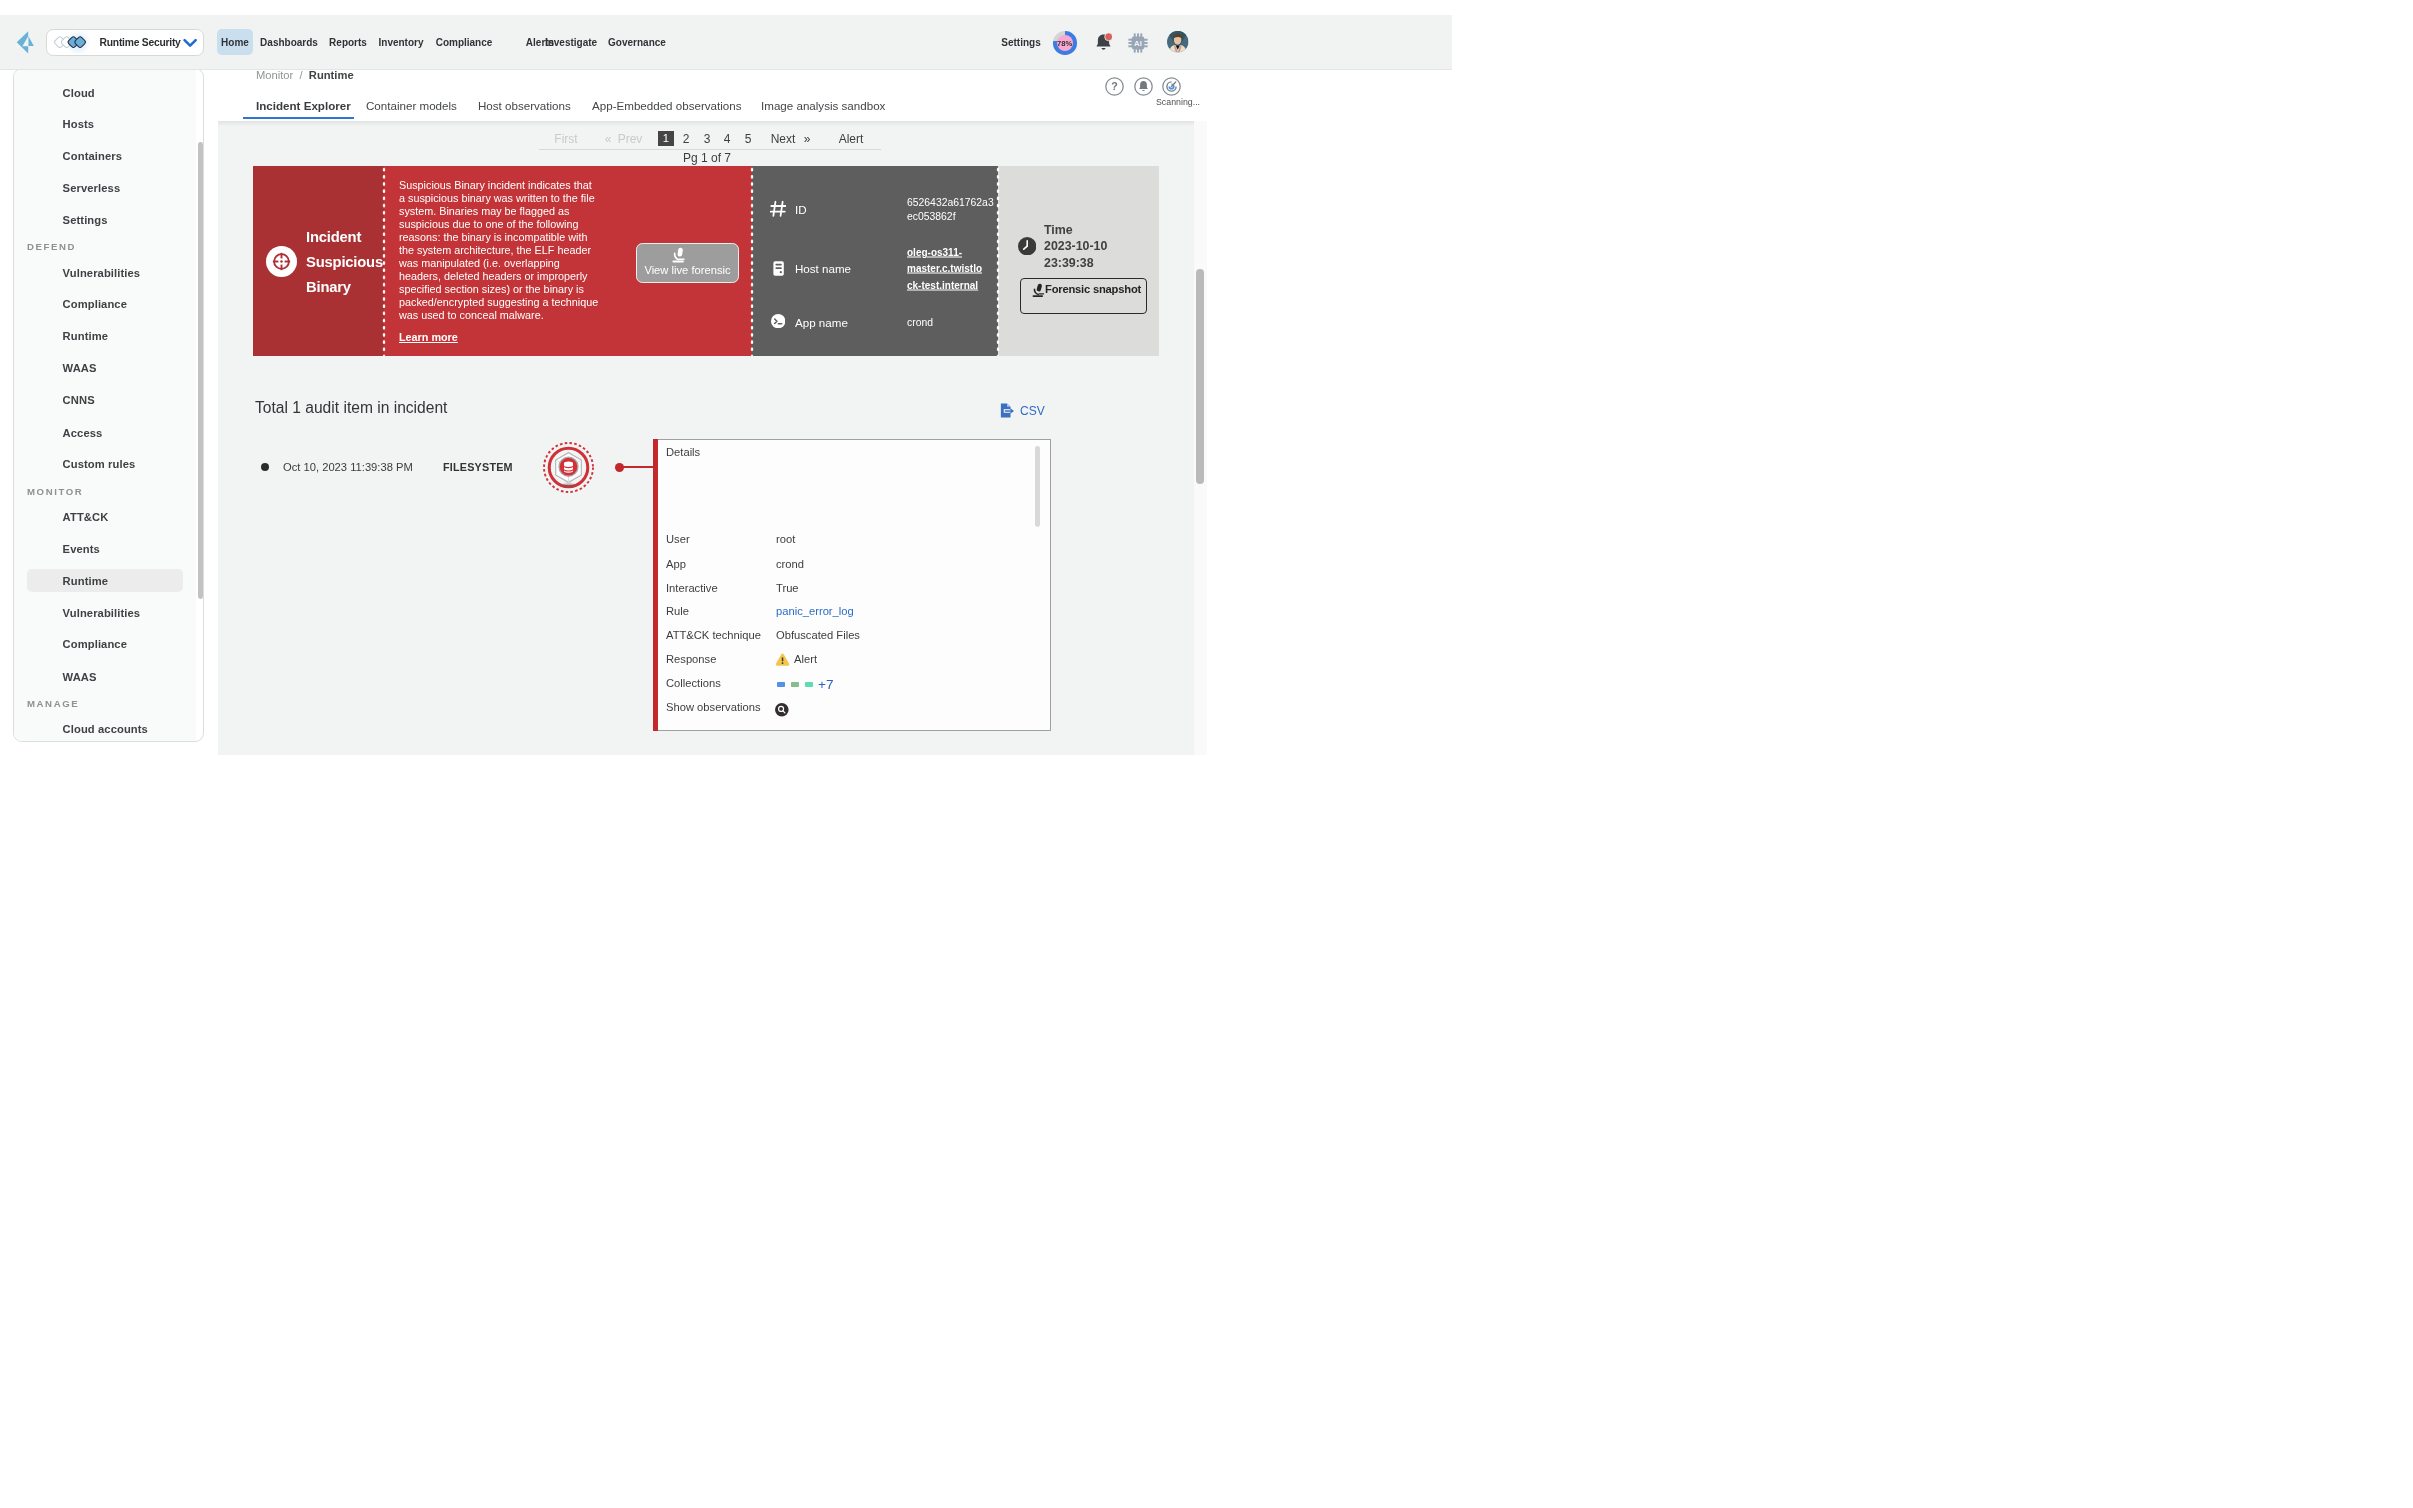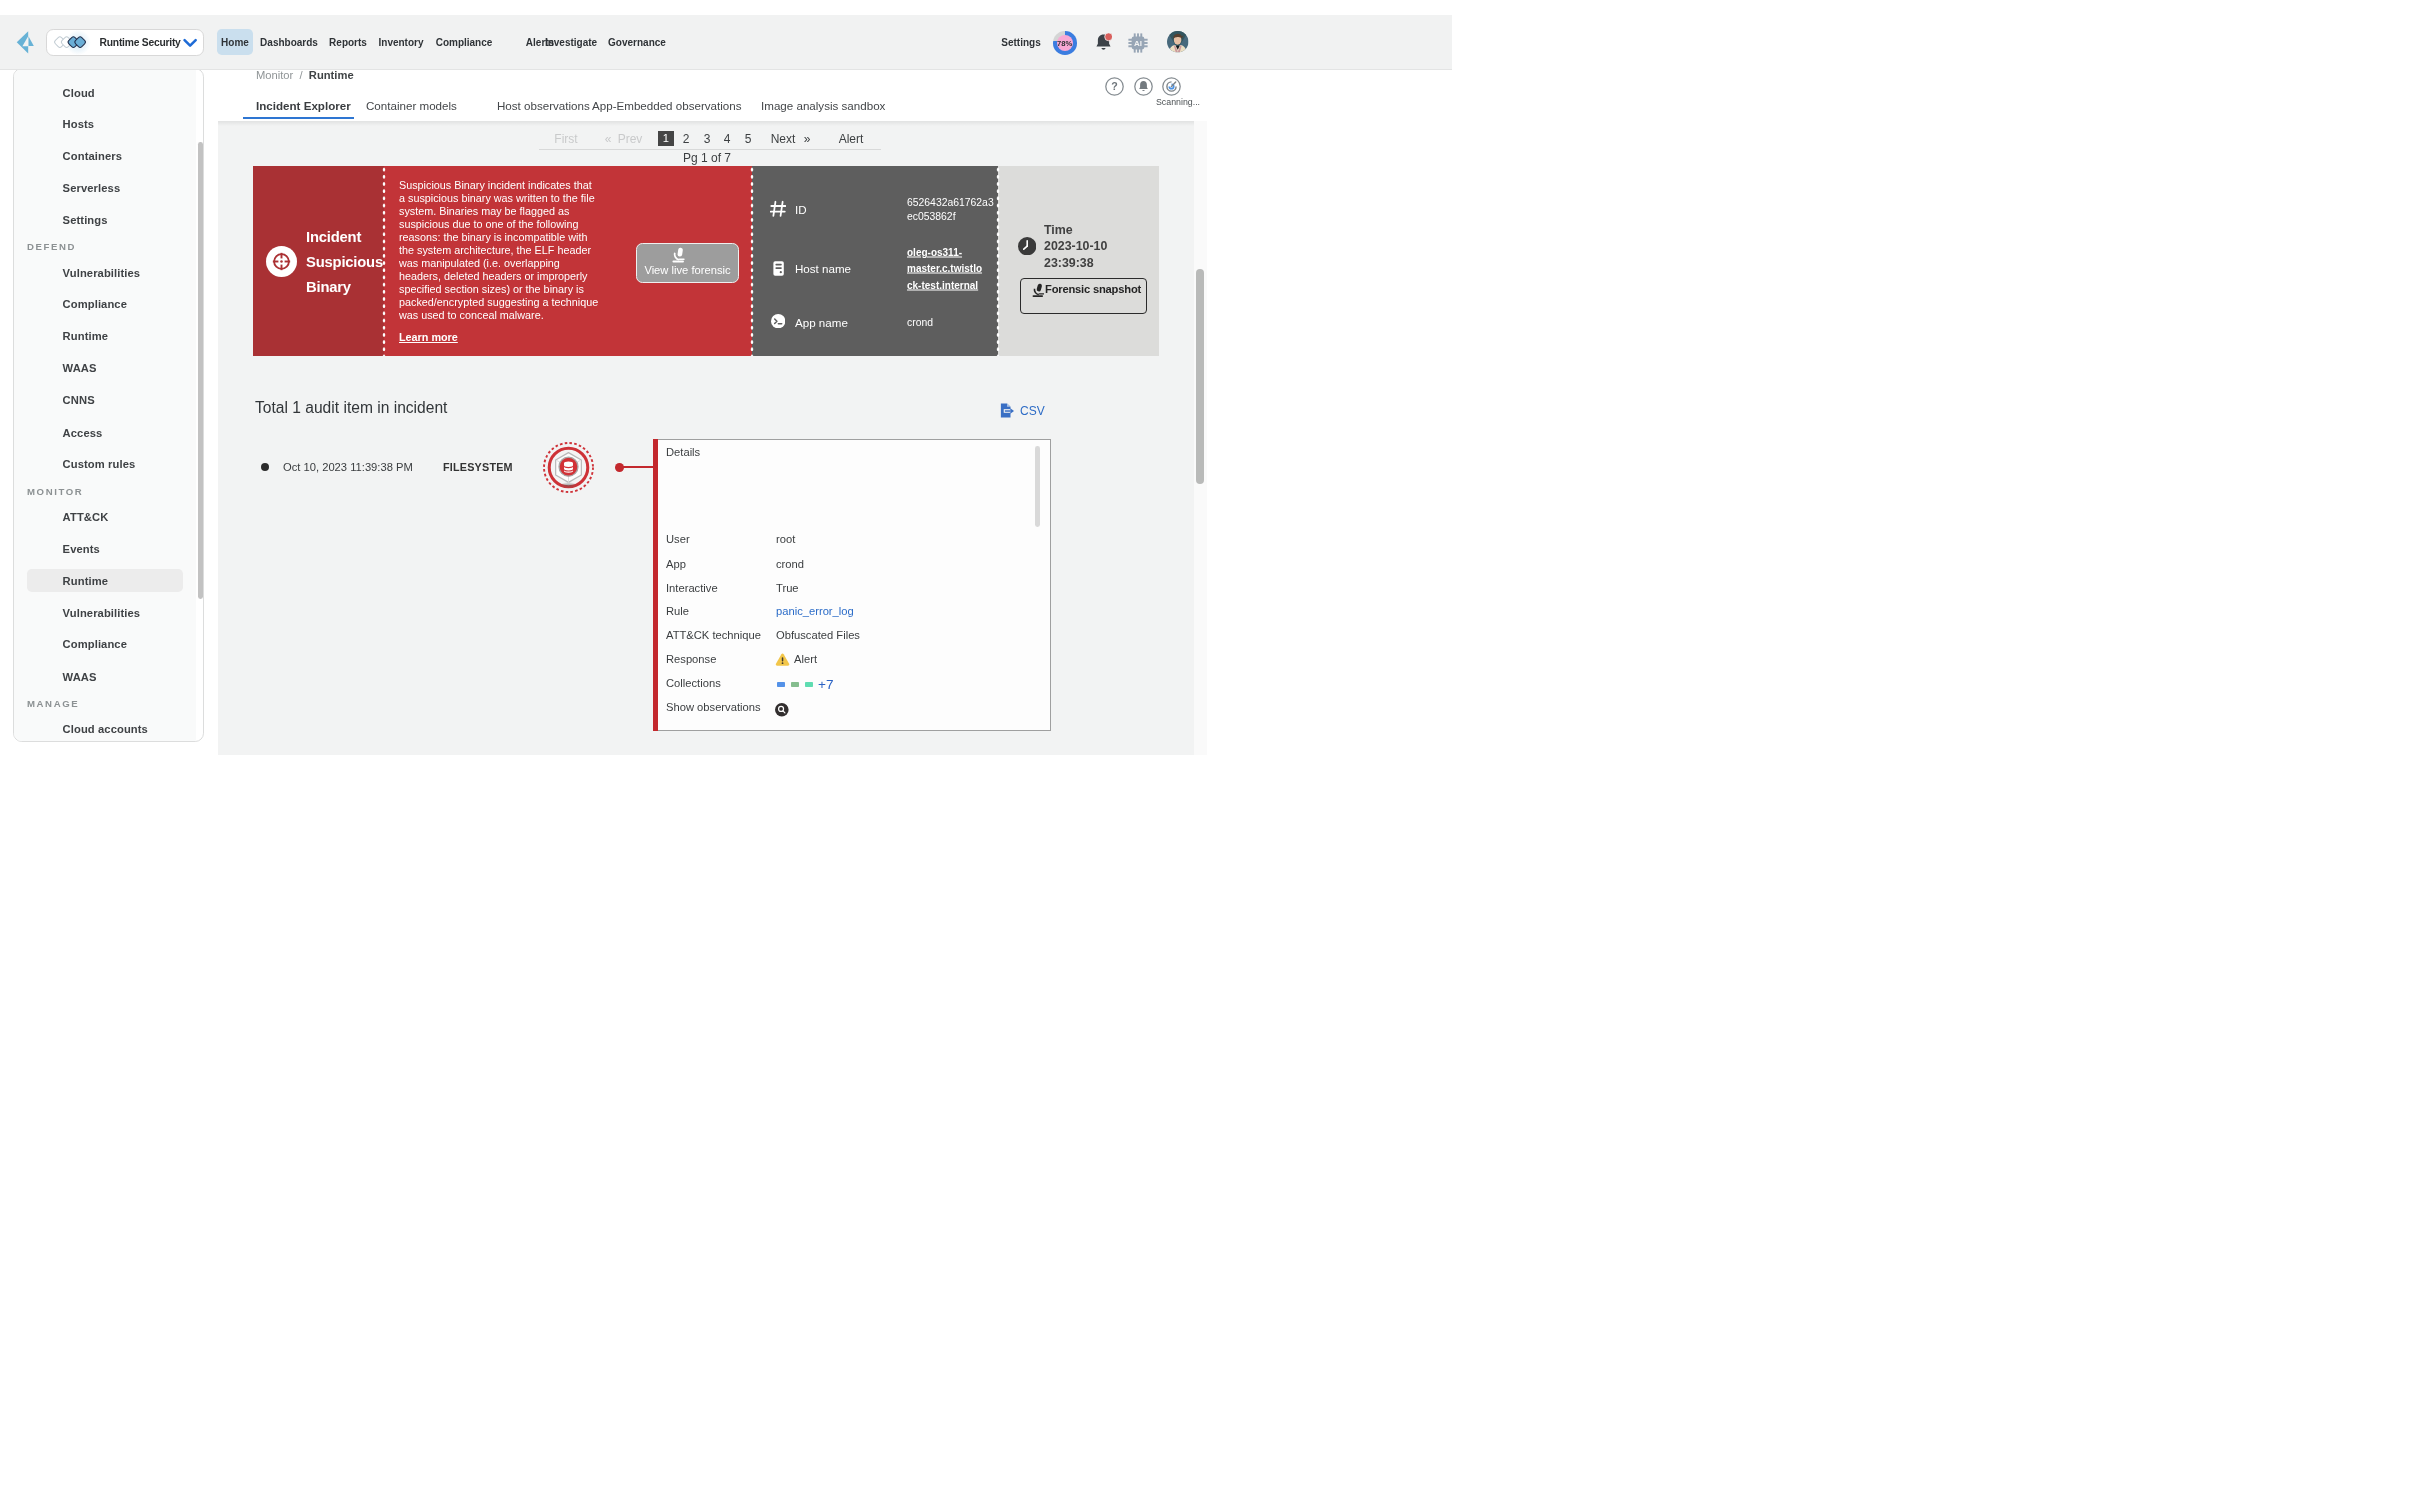--- a/index.html
+++ b/index.html
@@ -221,21 +221,21 @@
   <div class="sideitem" style="top:660px;">Cloud accounts</div>
 </div>
 <div id="radfrag">
     <span>RADARS</span>
   </div>
 
 <div id="crumb">Monitor&nbsp;&nbsp;/&nbsp;&nbsp;<b>Runtime</b></div>
 <div class="tab active" style="left:256px;">Incident Explorer</div>
 <div id="tabline"></div>
 <div class="tab" style="left:366px;">Container models</div>
-<div class="tab" style="left:478px;margin-left:19px;">Host observations</div>
+<div class="tab" style="left:478px;">Host observations</div>
 <div class="tab" style="left:592px;">App-Embedded observations</div>
 <div class="tab" style="left:761px;">Image analysis sandbox</div>
 <svg class="abs" style="left:1105px;top:77px;z-index:21;" width="19" height="19" viewBox="0 0 24 24">
   <circle cx="12" cy="12" r="11" fill="none" stroke="#858c91" stroke-width="1.6"></circle>
   <text x="12" y="16.5" font-size="13.5" font-weight="700" fill="#6e757a" text-anchor="middle" font-family="Liberation Sans">?</text>
 </svg>
 <svg class="abs" style="left:1134px;top:77px;z-index:21;" width="19" height="19" viewBox="0 0 24 24">
   <circle cx="12" cy="12" r="11" fill="none" stroke="#858c91" stroke-width="1.6"></circle>
   <path d="M12 5.2 C9.3 5.2 7.7 7.2 7.7 9.7 L7.7 12.8 L6.5 15 L17.5 15 L16.3 12.8 L16.3 9.7 C16.3 7.2 14.7 5.2 12 5.2 Z" fill="#737a7f"></path>
   <path d="M10.3 16.4 A 1.8 1.8 0 0 0 13.7 16.4 Z" fill="#737a7f"></path>

